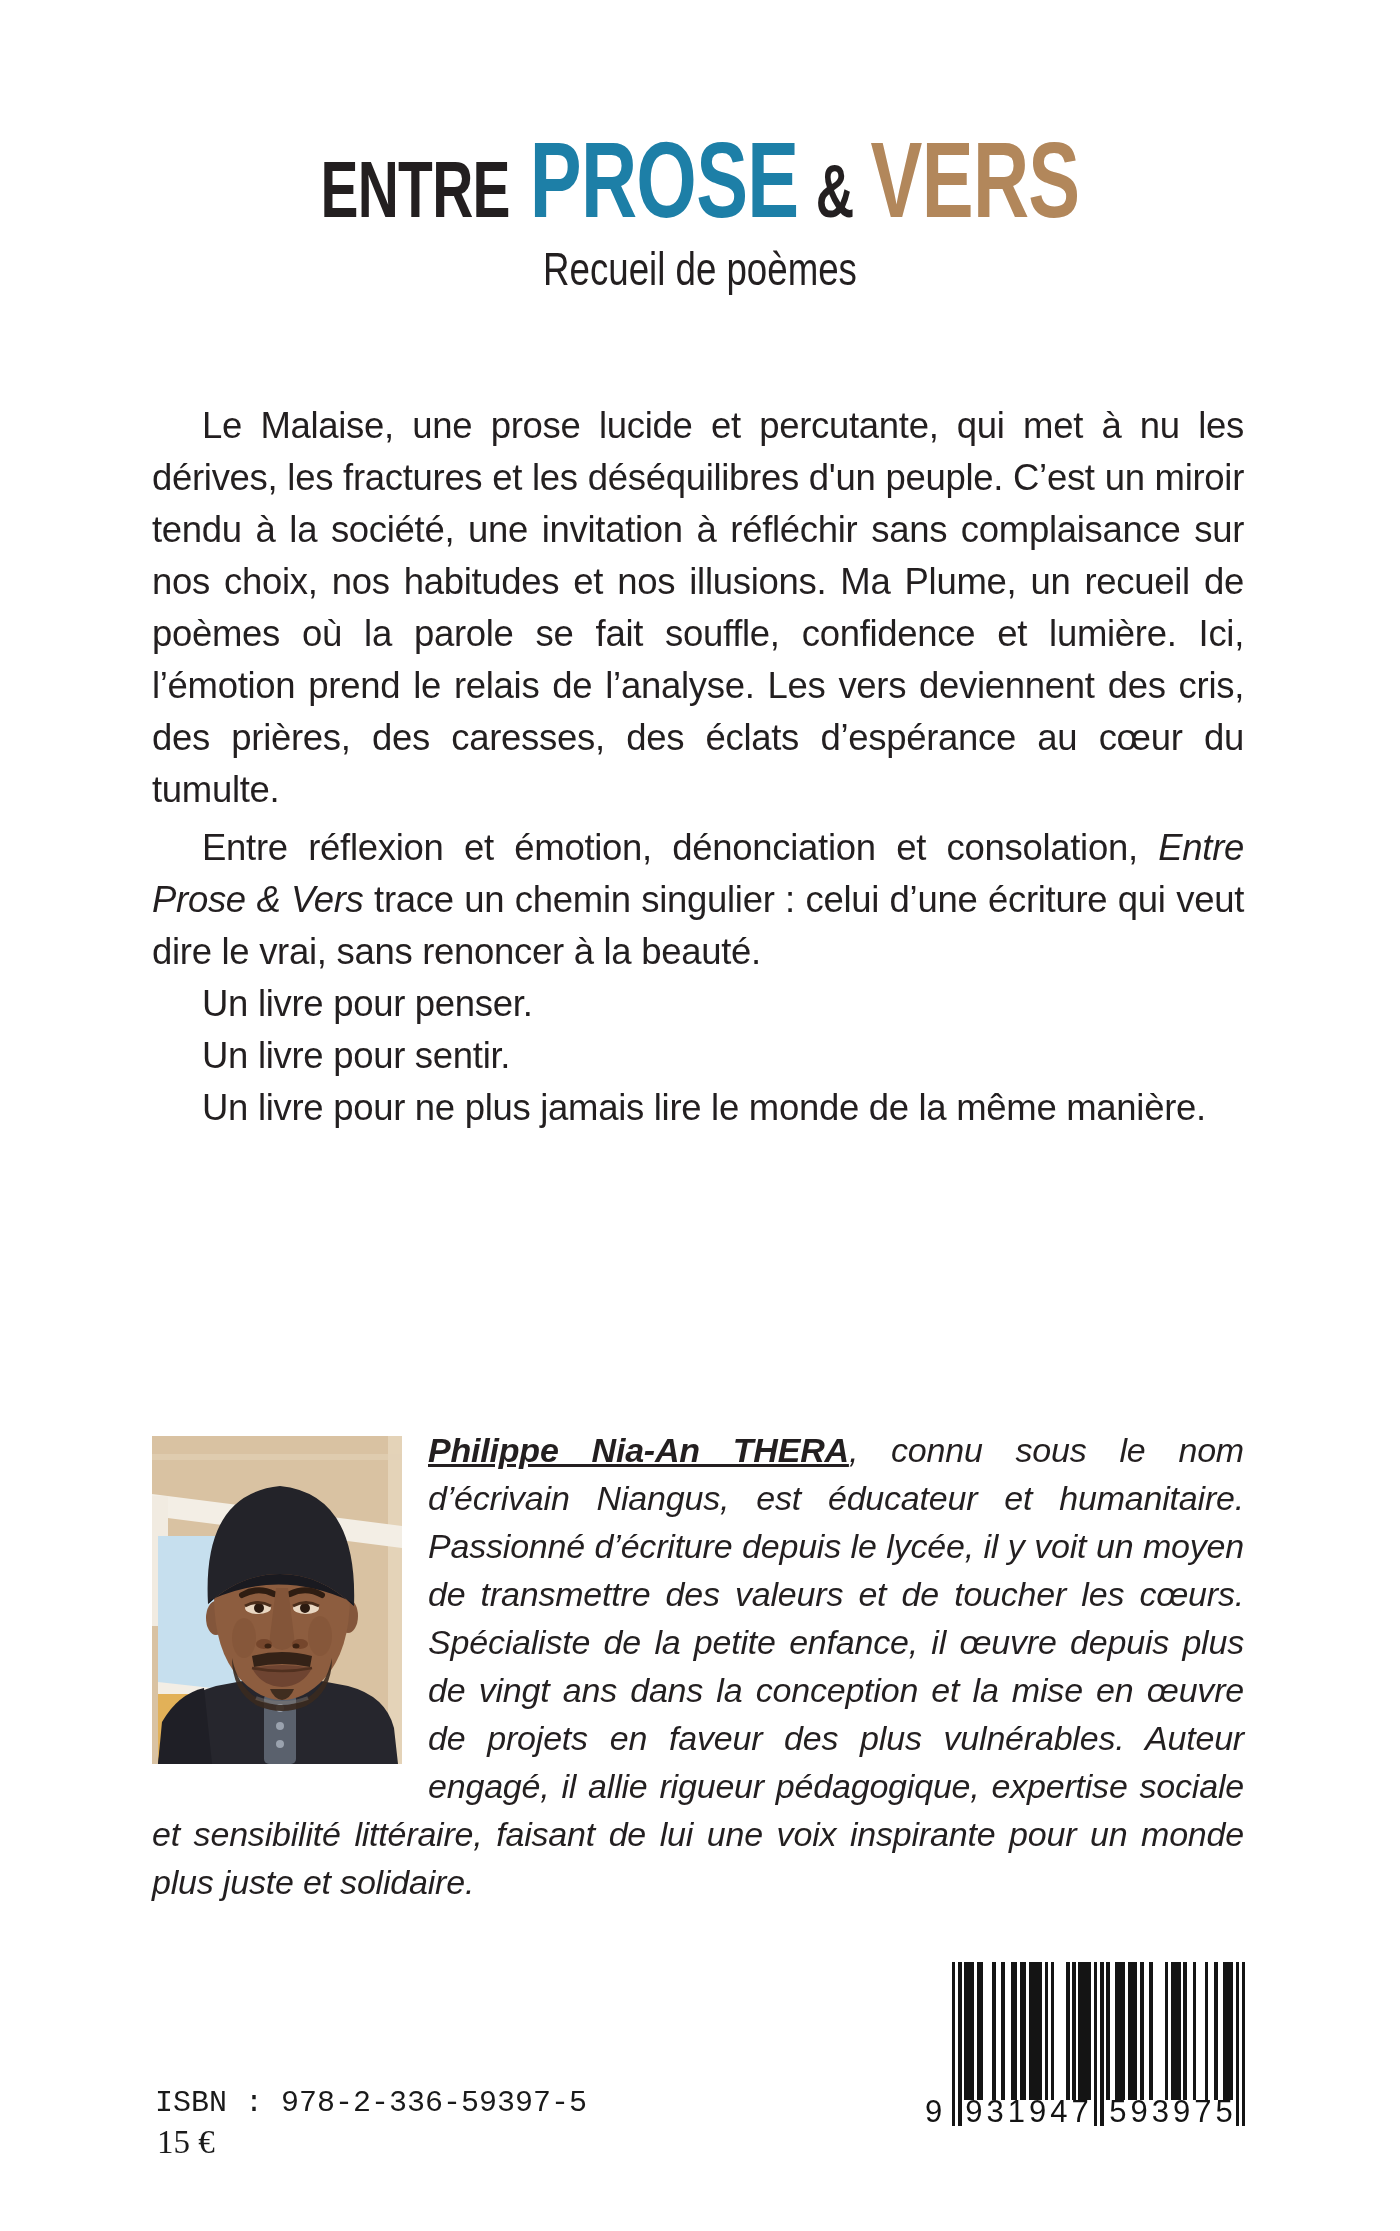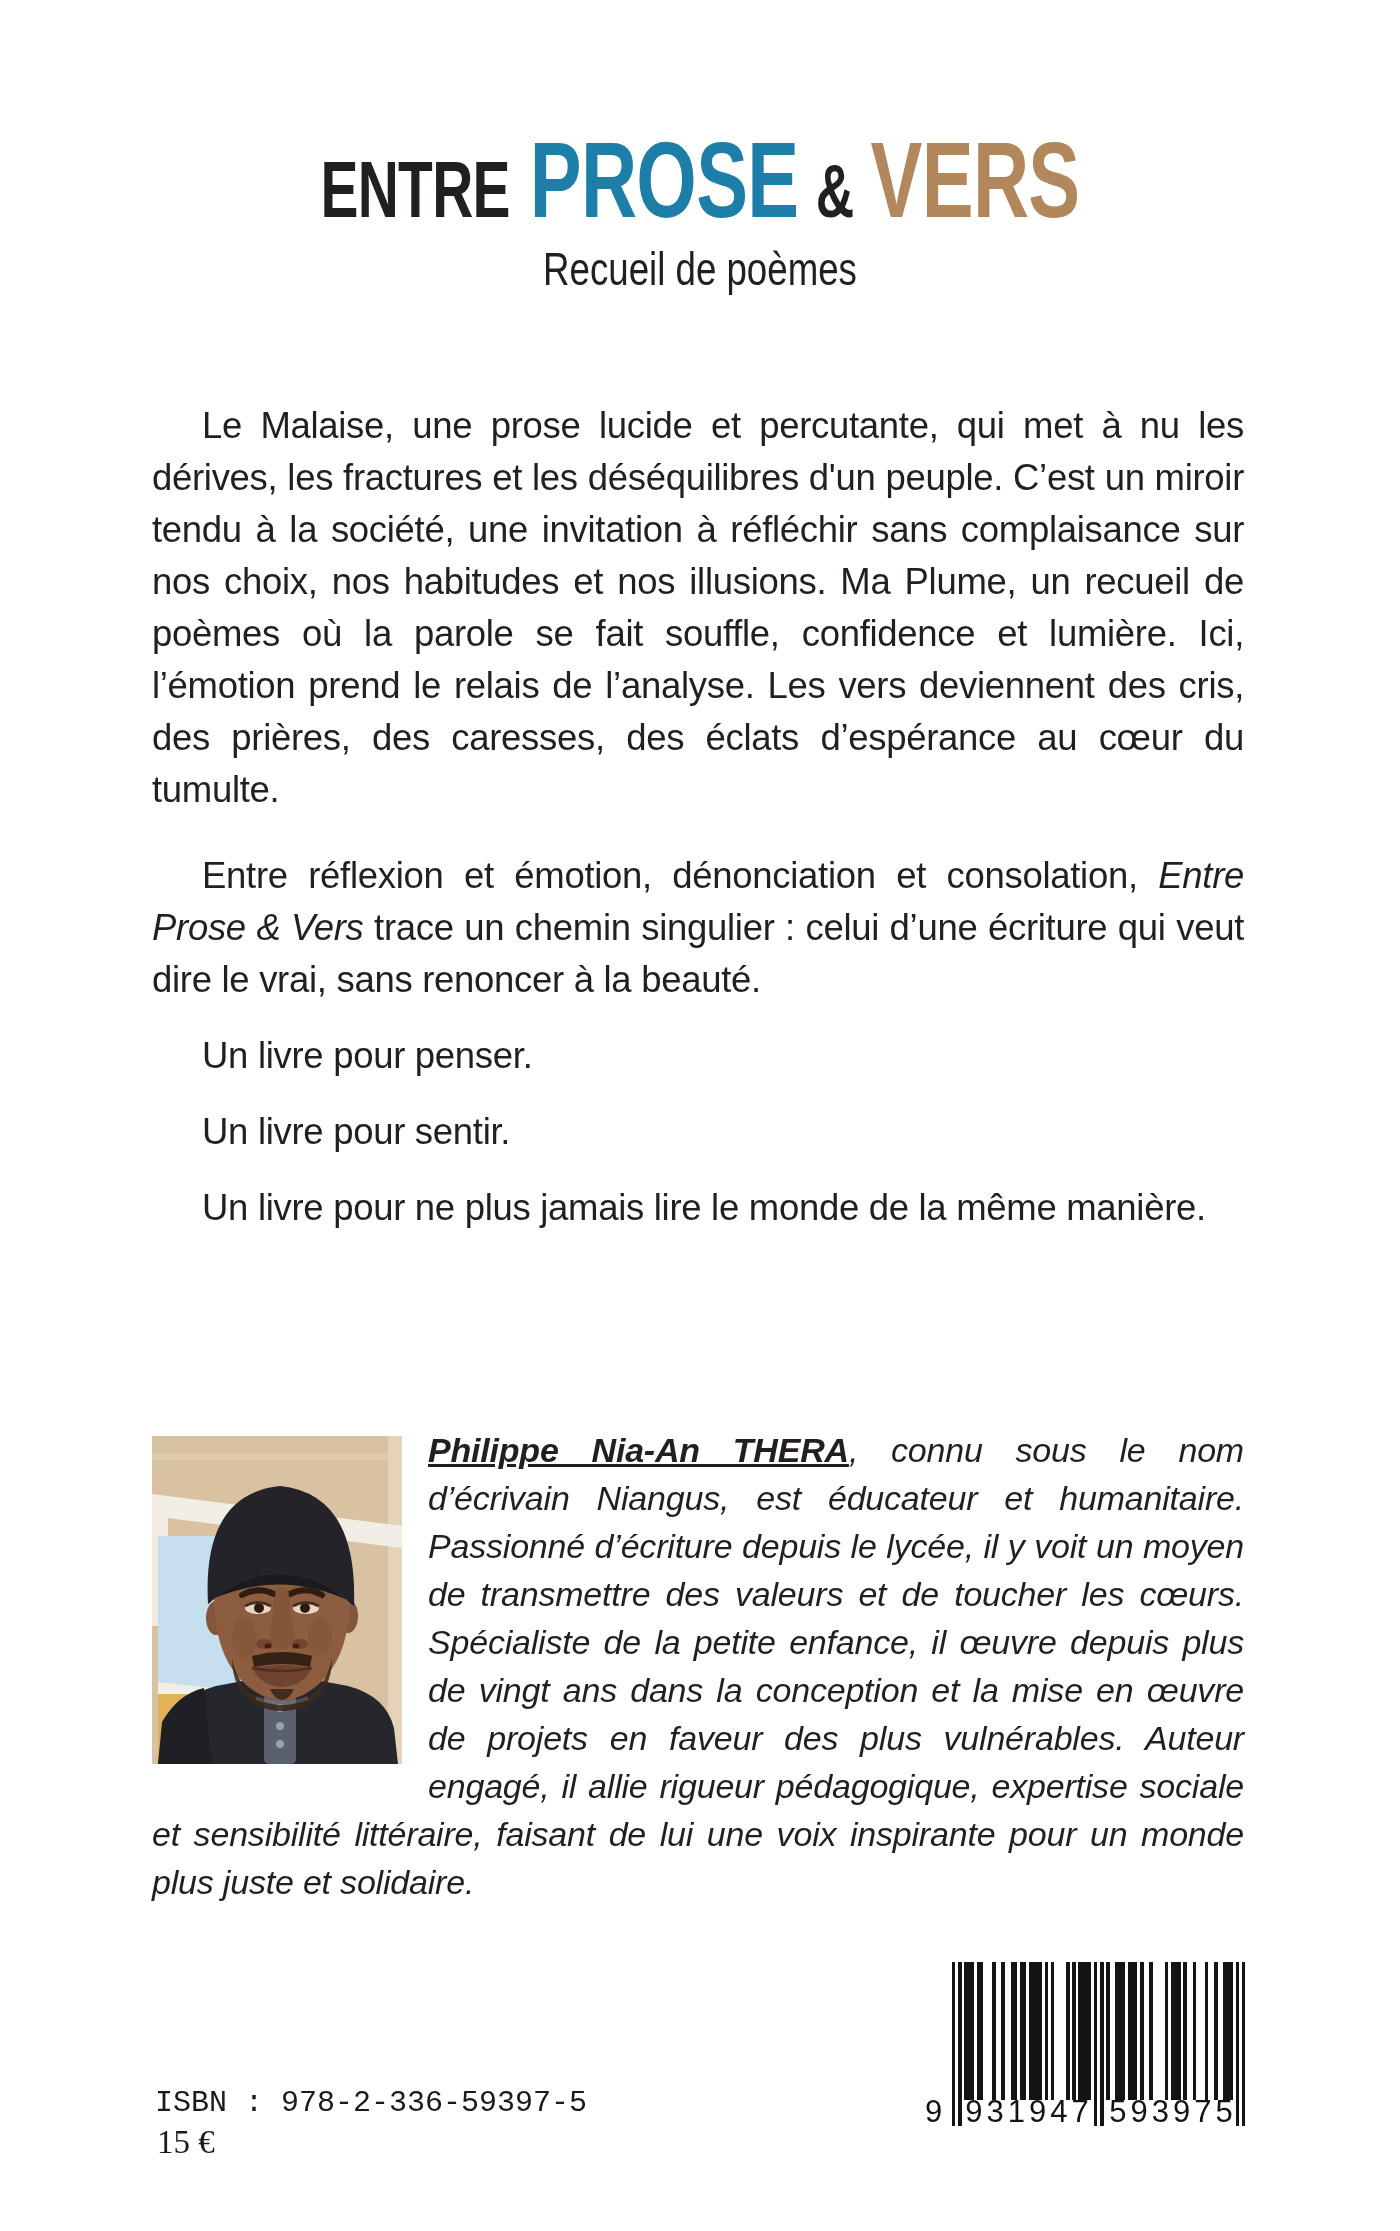--- a/index.html
+++ b/index.html
@@ -22,22 +22,22 @@
     position:absolute;top:244px;left:0;width:100%;text-align:center;
     font-size:47px;line-height:50px;transform:scaleX(0.78);color:#231f20;
   }
 
   
   .synopsis{
     position:absolute;left:152px;top:400px;width:1092px;
     font-size:36.5px;line-height:52px;text-align:justify;letter-spacing:-0.3px;
   }
   .synopsis p{margin:0;text-indent:50px;}
-  .synopsis p.para2{margin-top:34px;}
-  .synopsis p.tag{margin-top:24px;}
+  .synopsis p.para2{margin-top:6px;}
+  .synopsis p.tag{}
   .book-ref{font-style:italic;}
 
   
   .author{position:absolute;left:152px;top:1426px;width:1092px;}
   .photo-wrap{float:left;width:250px;height:328px;margin:10px 26px 4px 0;}
   .photo-wrap svg{display:block;width:250px;height:328px;}
   .bio{
     margin:0;text-align:justify;font-style:italic;
     font-size:34px;line-height:48px;letter-spacing:-0.2px;
   }

